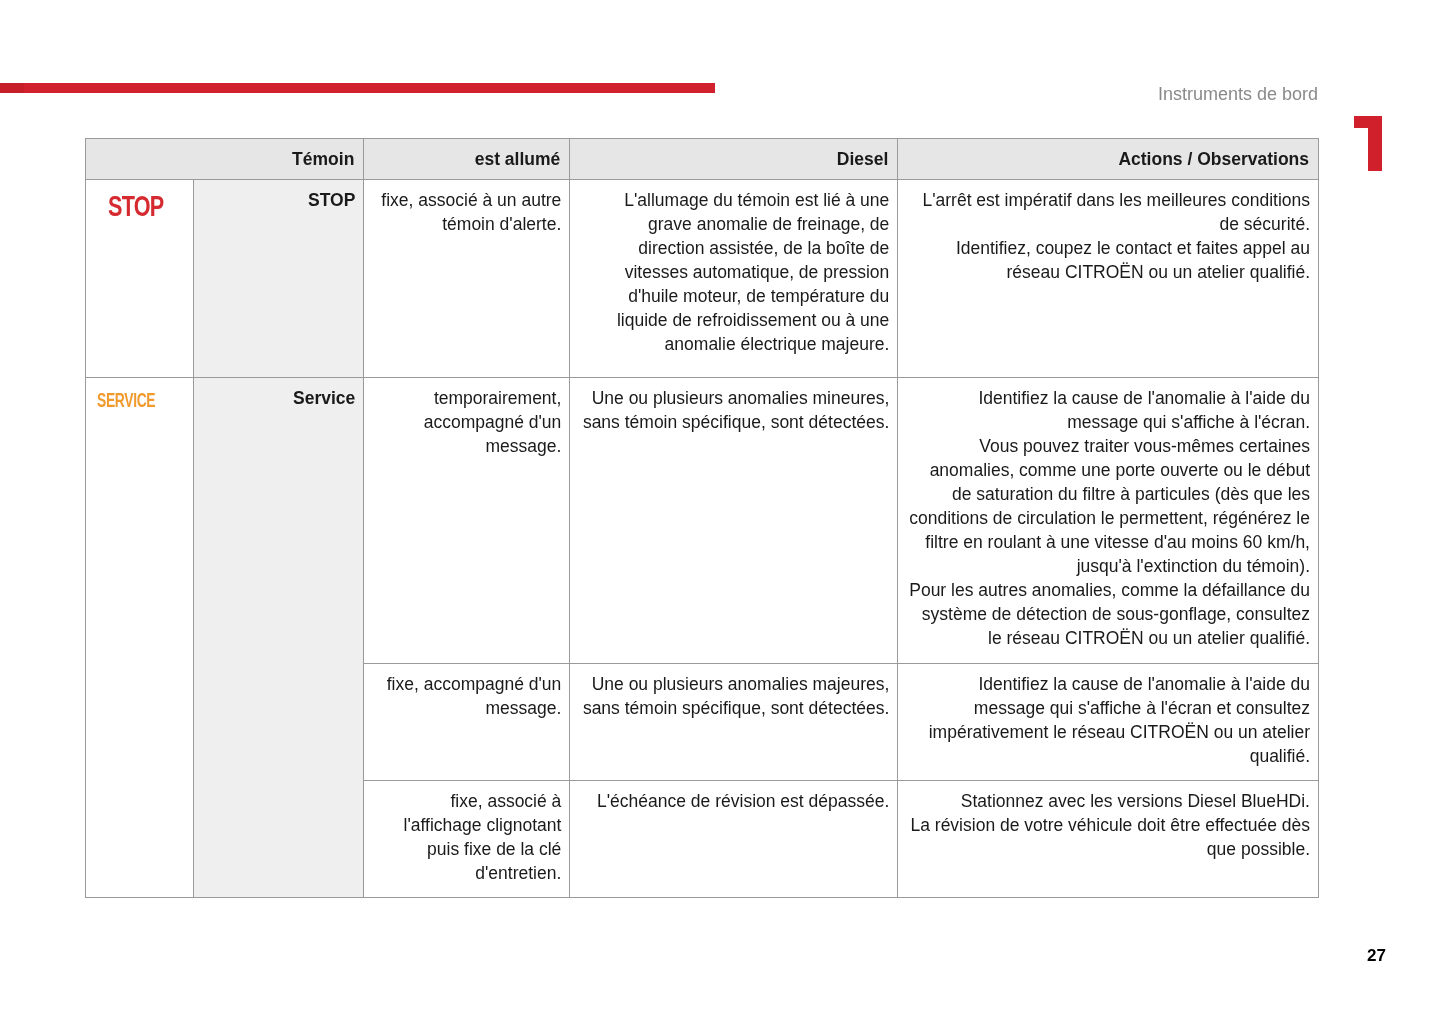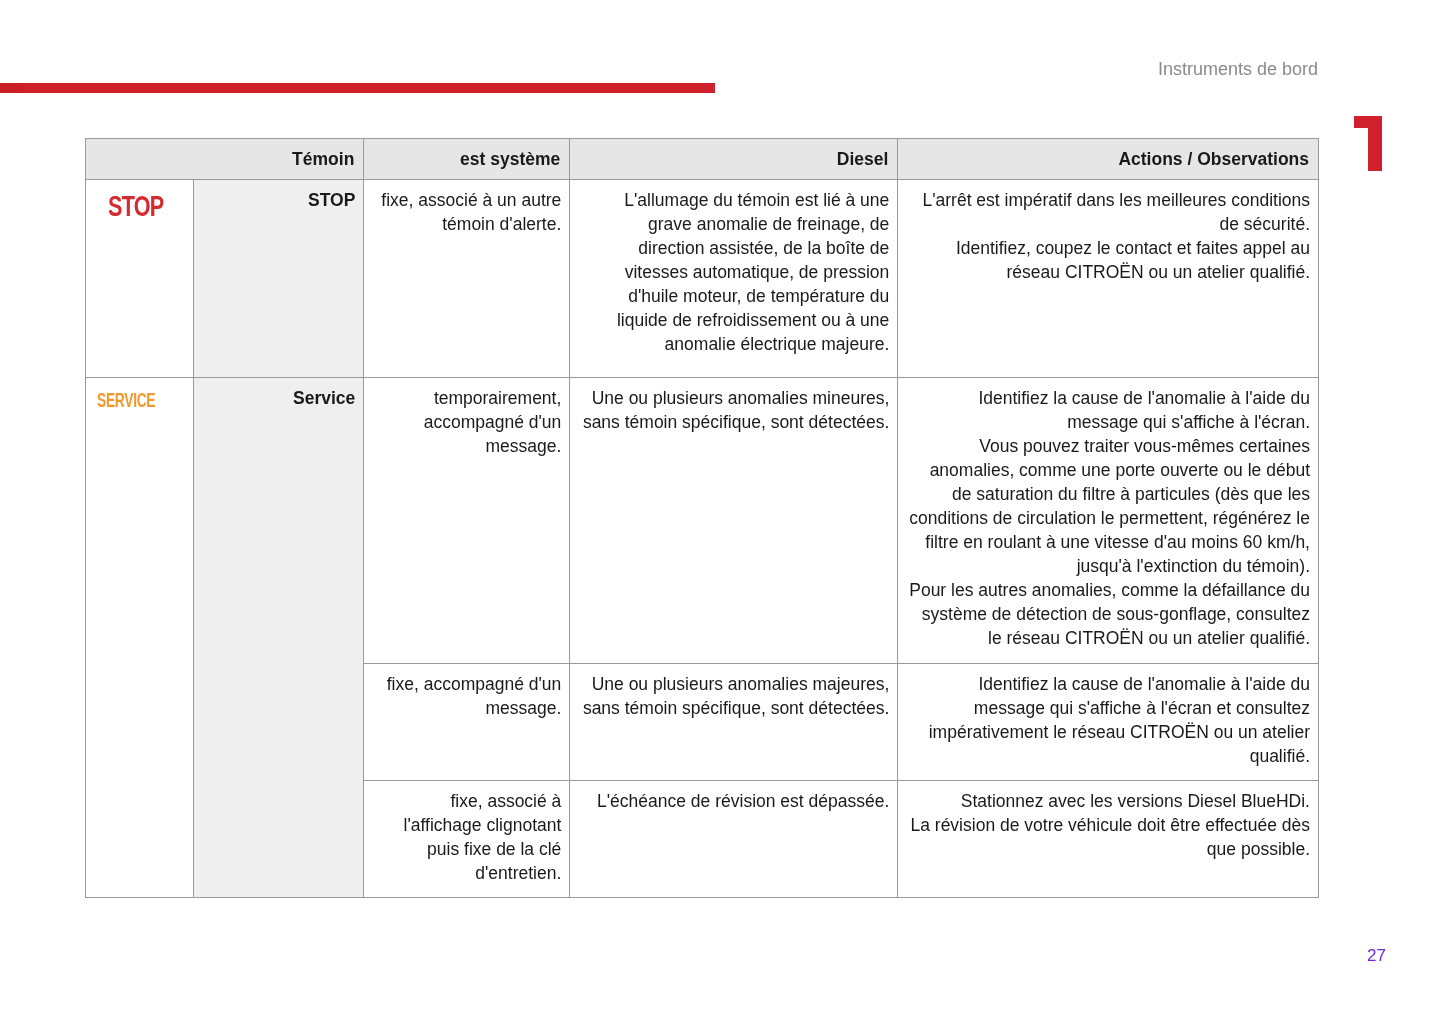--- a/index.html
+++ b/index.html
@@ -6,36 +6,36 @@
     body {
       width: 1445px; height: 1026px; position: relative; overflow: hidden;
       font-family: "Liberation Sans", sans-serif; color: #1a1a1a;
     }
     .red-bar {
       position: absolute; left: 0; top: 83px; width: 715px; height: 10px;
       background: #d0202c;
     }
     .red-bar .tip { position: absolute; left: 0; top: 0; width: 24px; height: 10px; background: #c81e28; }
     .section-title {
-      position: absolute; right: 127px; top: 59px;
+      position: absolute; right: 127px; top: 84px;
       font-size: 18px; color: #8a8a8a;
     }
     .chapter-num {
       position: absolute; left: 1354px; top: 100px;
       font-size: 82px; font-weight: bold; color: #d0202c; line-height: 1;
       font-family: "Liberation Sans", sans-serif;
     }
     .chapter-num .glyph {
       position: absolute; left: 0; top: 16px; width: 28px; height: 55px;
     }
     .chapter-num .glyph .stem { position:absolute; left: 14px; top: 0; width: 14px; height: 55px; background:#d0202c; }
     .chapter-num .glyph .flag { position:absolute; left: 0; top: 0; width: 16px; height: 12px; background:#d0202c; }
     .page-num {
       position: absolute; left: 1367px; top: 946px;
-      font-size: 17px; font-weight: normal; color: #6d28d9;
+      font-size: 17px; font-weight: bold; color: #000000;
     }
     table.warn {
       position: absolute; left: 85px; top: 138px;
       border-collapse: collapse; width: 1234px;
       font-size: 17.5px; line-height: 24px;
     }
     table.warn th, table.warn td {
       border: 1.5px solid #9a9a9a; vertical-align: top; text-align: right;
       padding: 8px 8px 12px 8px;
     }
@@ -67,21 +67,21 @@
   <div class="glyph">
       <div class="flag"></div>
       <div class="stem"></div>
     </div>
 </div>
 
 <table class="warn">
   <thead>
     <tr>
       <th colspan="2" style="width:222px">Témoin</th>
-      <th style="width:187px">est système</th>
+      <th style="width:187px">est allumé</th>
       <th style="width:309px">Diesel</th>
       <th>Actions / Observations</th>
     </tr>
   </thead>
   <tbody>
     <tr style="height:198px">
       <td class="icon-cell">
         <span class="stop-badge">STOP</span>
       </td>
       <td class="name-cell">STOP</td>

